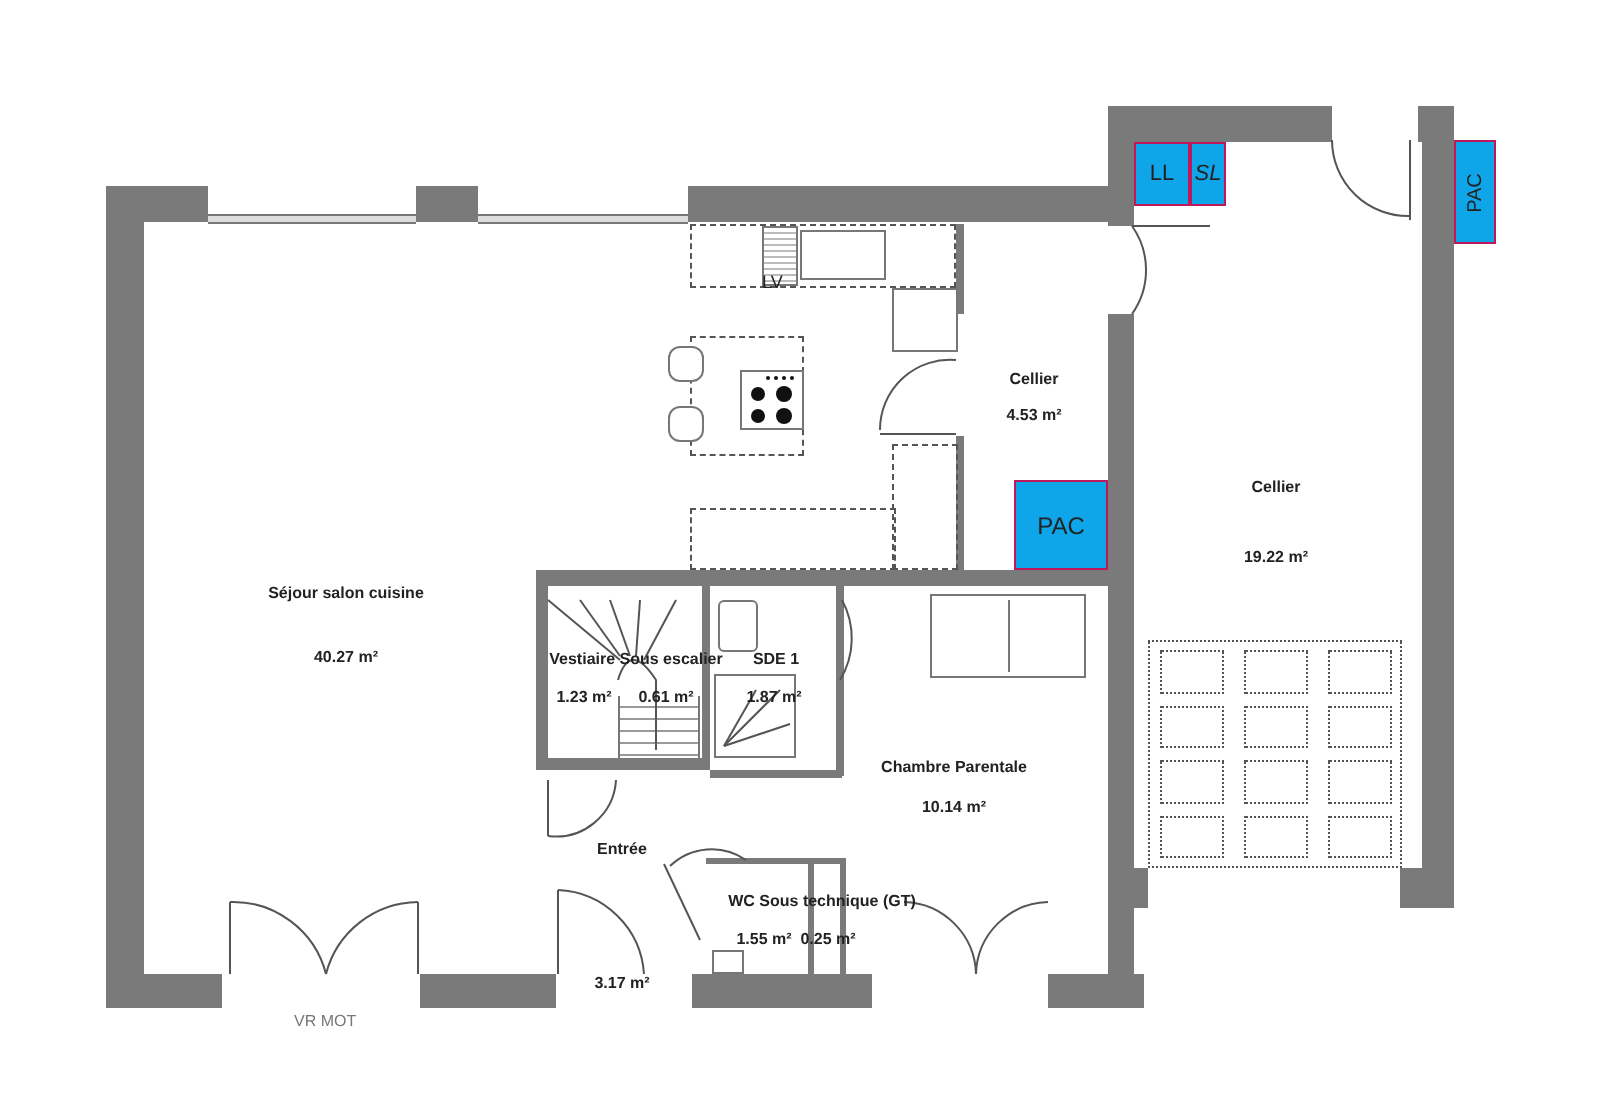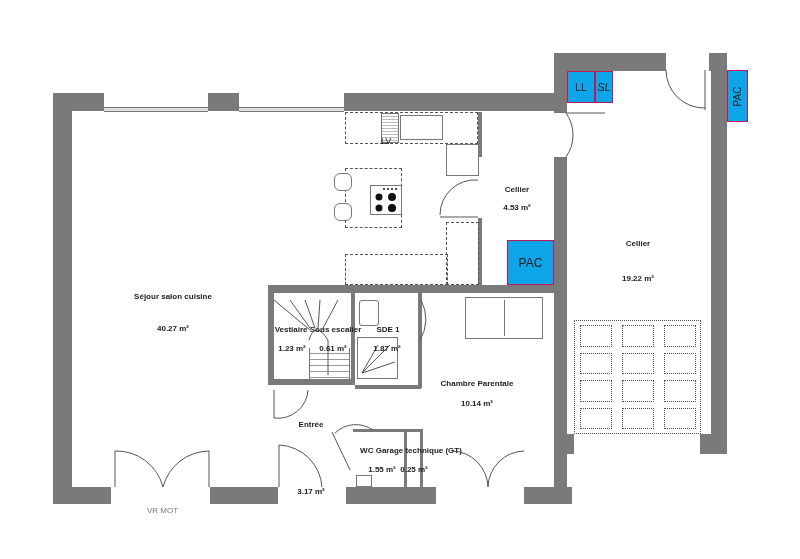--- a/index.html
+++ b/index.html
@@ -151,17 +151,17 @@
 <div class="lbl" style="left:638px;top:258px;margin-top:16px;">19.22 m²</div>
 <div class="lbl" style="left:318px;top:325px;">Vestiaire Sous escalier</div>
 <div class="lbl" style="left:292px;top:344px;">1.23 m²</div>
 <div class="lbl" style="left:333px;top:344px;">0.61 m²</div>
 <div class="lbl" style="left:388px;top:325px;">SDE 1</div>
 <div class="lbl" style="left:387px;top:344px;">1.87 m²</div>
 <div class="lbl" style="left:477px;top:379px;">Chambre Parentale</div>
 <div class="lbl" style="left:477px;top:399px;">10.14 m²</div>
 <div class="lbl" style="left:311px;top:420px;">Entrée</div>
 <div class="lbl" style="left:311px;top:439px;margin-top:48px;">3.17 m²</div>
-<div class="lbl" style="left:411px;top:446px;">WC Garage technique (GT)</div>
+<div class="lbl" style="left:411px;top:446px;">WC Sous technique (GT)</div>
 <div class="lbl" style="left:382px;top:465px;">1.55 m²</div>
 <div class="lbl" style="left:414px;top:465px;">0.25 m²</div>
 
 <div style="position:absolute;left:147px;top:506px;font-size:8px;color:#777;">VR MOT</div>
 
 </body></html>

